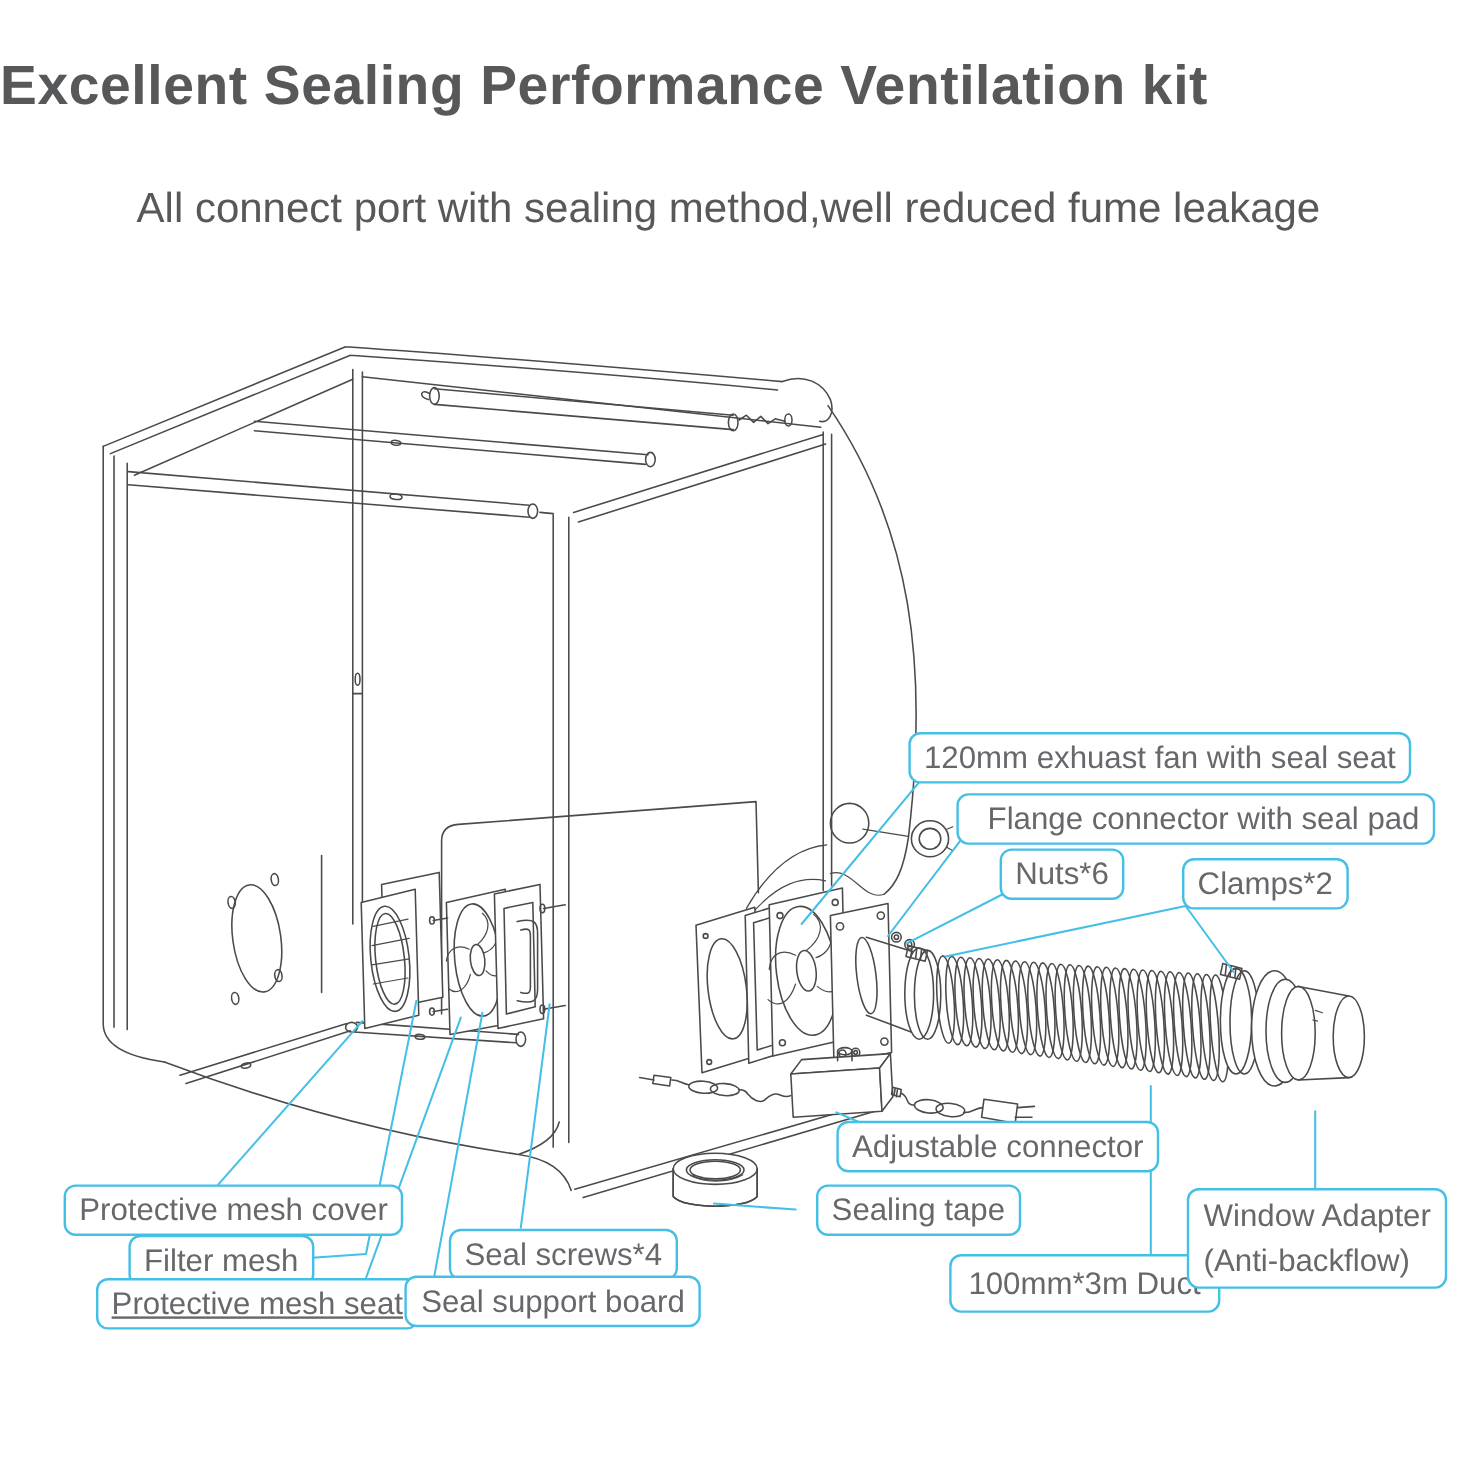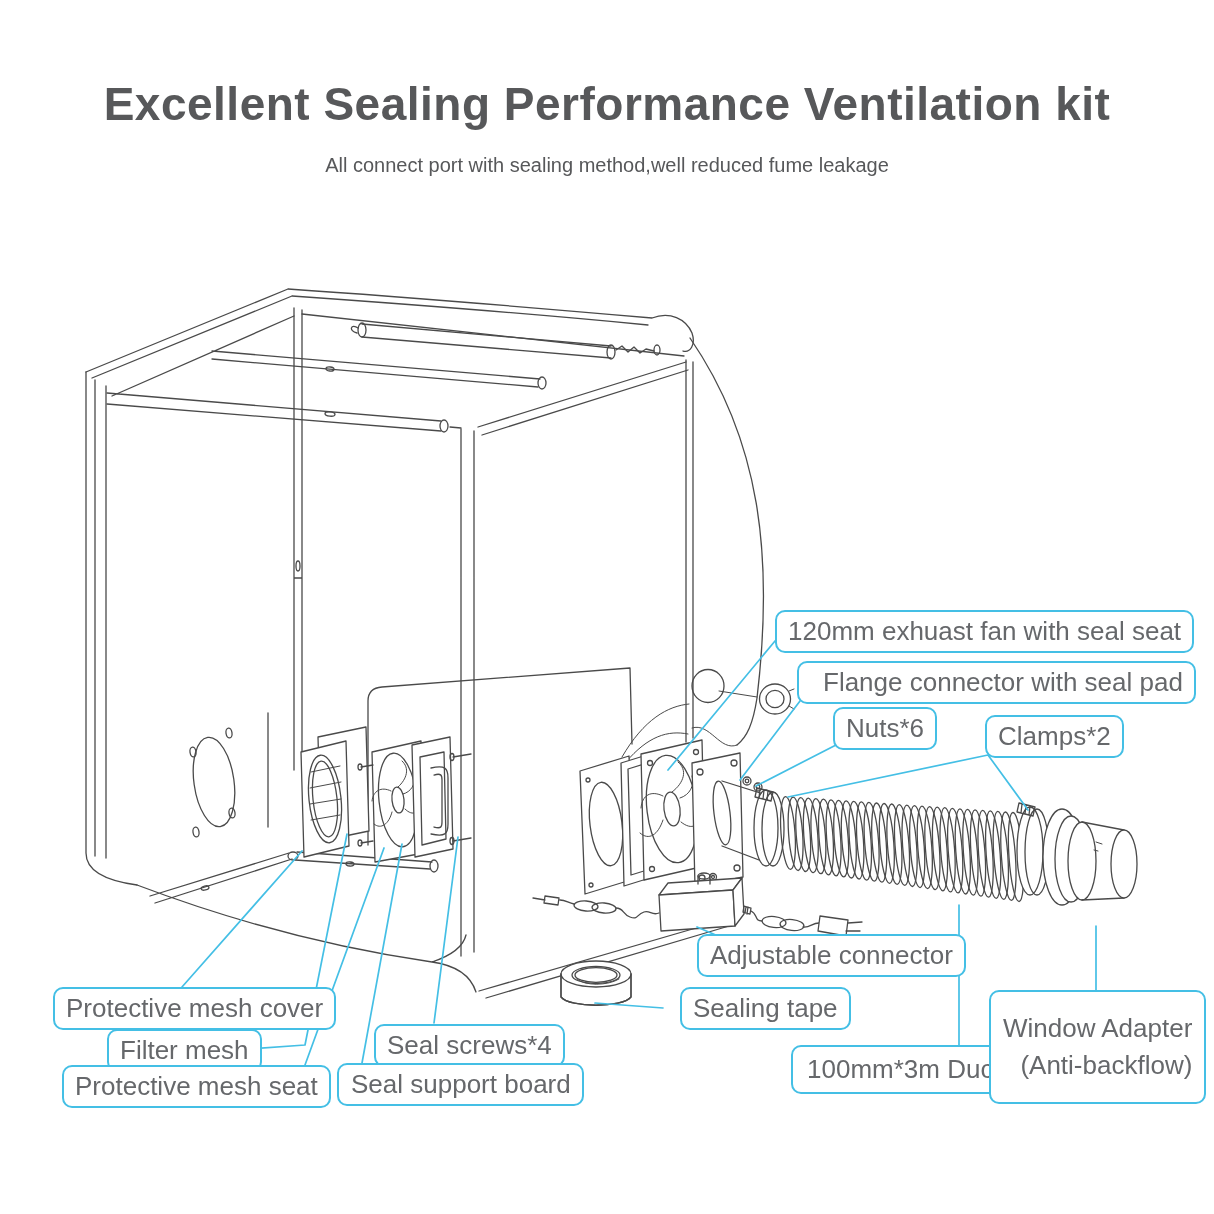--- a/index.html
+++ b/index.html
@@ -4,35 +4,35 @@
 <style>
   :root{
     --accent:#44bfe5;
     --ink:#4a4a4a;
     --label-text:#66686b;
     --title-text:#57585a;
   }
   html,body{margin:0;padding:0;background:#ffffff;}
   body{font-family:"Liberation Sans", sans-serif;}
   .stage{position:relative;width:1214px;height:1214px;background:#fff;overflow:hidden;}
-  .title{position:absolute;left:0;top:44px;width:100%;text-align:center;
-         font-size:46px;font-weight:bold;color:var(--title-text);letter-spacing:0.5px;margin-top:33px;}
+  .title{position:absolute;left:0;top:44px;width:100%;
+         font-size:46px;font-weight:bold;color:var(--title-text);letter-spacing:0.5px;}
   .subtitle{position:absolute;left:0;top:154px;width:100%;text-align:center;
-            font-size:20px;color:var(--title-text);}
+            font-size:35px;color:var(--title-text);}
   svg.draw{position:absolute;left:0;top:0;width:1214px;height:1214px;}
   svg.draw path, svg.draw ellipse, svg.draw polygon, svg.draw circle, svg.draw line{
     fill:none;stroke:var(--ink);stroke-width:1.3;stroke-linecap:round;stroke-linejoin:round;}
   svg.draw .wfill{fill:#ffffff;}
   svg.draw .thin{stroke-width:1;}
   svg.draw .blue{stroke:var(--accent);stroke-width:1.7;}
   .callout{position:absolute;border:2px solid var(--accent);border-radius:10px;
            background:#fff;color:var(--label-text);font-size:26px;line-height:1.25;
            padding:3px 11px;white-space:nowrap;z-index:5;}
   .callout.big{padding:6px 14px;}
-  .callout.two-line{line-height:1.42;padding:18px 12px;text-align:right;}
+  .callout.two-line{line-height:1.42;padding:3px 12px;}
   .callout.two-line span{display:block;}
 </style>
 </head>
 <body>
 
 <div class="stage">
 
   <div class="title">Excellent Sealing Performance Ventilation kit</div>
   <div class="subtitle">All connect port with sealing method,well reduced fume leakage</div>
 
@@ -262,30 +262,30 @@
       <path class="blue" d="M959,905 L959,1046"></path>
       <path class="blue" d="M1096,926 L1096,991"></path>
       <path class="blue" d="M182,987 L302,851"></path>
       <path class="blue" d="M248,1049 L305,1045 L347,834"></path>
       <path class="blue" d="M305,1065 L384,848"></path>
       <path class="blue" d="M362,1063 L402,844"></path>
       <path class="blue" d="M434,1023 L458,837"></path>
     </g>
   </svg>
 
-  <div class="callout" style="left:775px;top:610px;">120mm exhuast fan with seal seat</div>
+  <div class="callout" style="left:757px;top:610px;">120mm exhuast fan with seal seat</div>
   <div class="callout" style="left:797px;top:661px;padding-left:24px;">Flange connector with seal pad</div>
   <div class="callout" style="left:833px;top:707px;">Nuts*6</div>
   <div class="callout" style="left:985px;top:715px;text-align:right;">Clamps*2</div>
   <div class="callout" style="left:697px;top:934px;">Adjustable connector</div>
   <div class="callout" style="left:680px;top:987px;">Sealing tape</div>
   <div class="callout big" style="left:755px;top:1045px;margin-left:36px;">100mm*3m Duct</div>
   <div class="callout two-line" style="left:989px;top:990px;">
     <span>Window Adapter</span>
     <span>(Anti-backflow)</span>
   </div>
   <div class="callout" style="left:53px;top:987px;">Protective mesh cover</div>
   <div class="callout" style="left:107px;top:1029px;">Filter mesh</div>
-  <div class="callout" style="left:62px;top:1065px;">Protective mesh seat</div>
+  <div class="callout" style="left:80px;top:1065px;text-decoration:underline;">Protective mesh seat</div>
   <div class="callout" style="left:374px;top:1024px;">Seal screws*4</div>
   <div class="callout" style="left:337px;top:1063px;padding-left:12px;">Seal support board</div>
 
 </div>
 
 </body></html>

